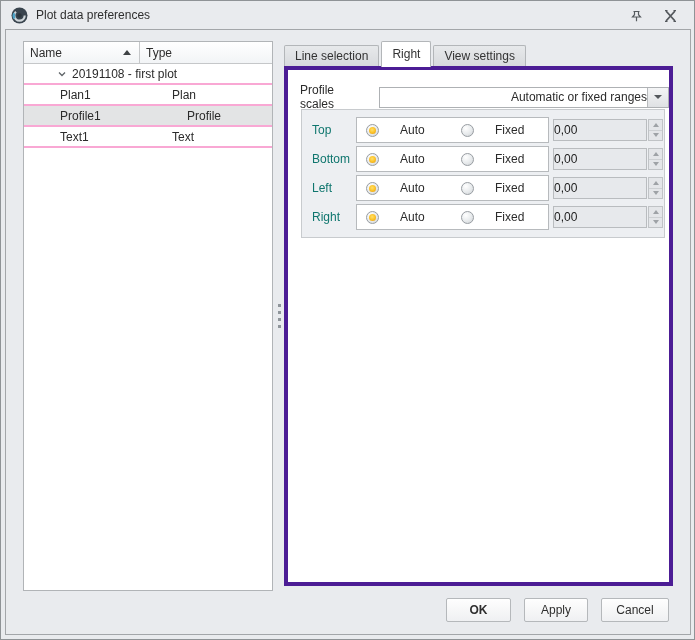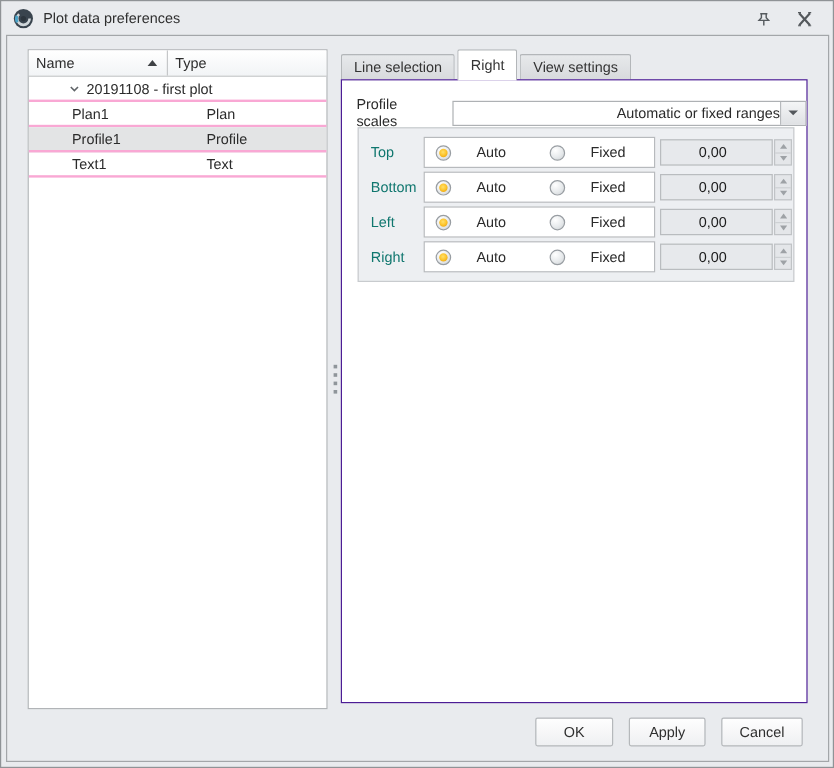--- a/index.html
+++ b/index.html
@@ -29,40 +29,40 @@
   .tree-panel {
     position: absolute; left: 22px; top: 40px; width: 250px; height: 550px;
     background: #ffffff; border: 1px solid #b1b4b7;
   }
   .tree-header { display: flex; height: 22px; background: linear-gradient(#ffffff, #f2f4f6); border-bottom: 1px solid #c5c7c9; }
   .th { display: flex; align-items: center; padding: 0 6px; color: #2d2d2d; }
   .th-name { width: 116px; border-right: 1px solid #c5c7c9; justify-content: space-between; }
   .th-type { flex: 1; }
   .sort-asc { width: 0; height: 0; border-left: 4px solid transparent; border-right: 4px solid transparent; border-bottom: 5px solid #3f4245; margin-right: 2px; }
   .tree-row { display: flex; height: 21px; align-items: center; border-bottom: 2px solid #f9a8d4; justify-content: center; }
-  .tree-row.selected { background: #e3e4e5; }
+  .tree-row.selected { background: #e3e4e5; gap: 15px; }
   .cell-name { width: 126px; display: flex; align-items: center; overflow: hidden; white-space: nowrap; }
   .cell-name.wide { width: 200px; }
   .cell-type { flex: 1; padding-left: 22px; white-space: nowrap; }
   .indent0 { padding-left: 6px; } .indent1 { padding-left: 36px; }
   .expander { width: 16px; display: inline-flex; justify-content: center; margin-right: 2px; }
   
   .splitter { position: absolute; left: 273px; top: 40px; width: 10px; height: 550px; display: flex; flex-direction: column; align-items: center; justify-content: center; gap: 4px; cursor: col-resize; }
   .splitter b { width: 3px; height: 3px; background: #8f959a; display: block; }
   
   .tabbar { position: absolute; left: 283px; top: 40px; height: 25px; display: flex; align-items: flex-end; z-index: 3; }
   .tab {
     height: 21px; line-height: 20px; padding: 0 10px; margin-right: 2px;
     background: linear-gradient(#e7e9eb, #d8dadd); border: 1px solid #b3b6b9; border-bottom: none;
     border-radius: 2px 2px 0 0; color: #333; cursor: default; white-space: nowrap;
   }
   .tab.active { height: 26px; line-height: 25px; background: #ffffff; margin-bottom: -1px; z-index: 4; position: relative; }
   .tab-content {
     position: absolute; left: 283px; top: 65px; width: 389px; height: 520px;
-    background: #ffffff; border: 1px solid #4c1d95; z-index: 1;
+    background: #ffffff; border: 4px solid #4c1d95; z-index: 1;
   }
   
   .ps-row { position: absolute; left: 12px; top: 13px; display: flex; align-items: center; }
   .ps-label { margin-right: 9px; color: #2b2b2b; }
   .combo {
     width: 295px; height: 21px; background: #ffffff; border: 1px solid #aeb1b4;
     display: flex; align-items: center; justify-content: flex-end; cursor: default;
   }
   .combo-value { padding-left: 6px; white-space: nowrap; }
   .combo-btn {
@@ -80,35 +80,35 @@
   .radio-box {
     position: absolute; left: 54px; top: 0; width: 193px; height: 26px;
     background: #ffffff; border: 1px solid #b7babd; display: flex; align-items: center;
   }
   .radio-opt { display: inline-flex; align-items: center; gap: 21px; cursor: default; }
   .radio-opt.auto { margin-left: 9px; width: 95px; }
   .radio { width: 13px; height: 13px; border-radius: 50%; border: 1px solid #989da2; background: radial-gradient(circle at 35% 30%, #ffffff 0%, #e7eaec 55%, #ccd0d3 100%); display: inline-flex; align-items: center; justify-content: center; flex: 0 0 auto; }
   .radio.checked::after { content: ""; width: 7px; height: 7px; border-radius: 50%; background: radial-gradient(circle at 45% 40%, #ffe06b 0%, #fdc62f 45%, #e39703 100%); }
   .spinbox {
     position: absolute; left: 251px; top: 2px; width: 94px; height: 22px;
-    background: #e7e9ec; border: 1px solid #b9bcbf; display: flex; align-items: center; justify-content: center;
+    background: #e7e9ec; border: 1px solid #b9bcbf; display: flex; align-items: center; justify-content: flex-start;
   }
   .spin-value { padding-right: 6px; color: #1c1c1c; }
   .spinner { position: absolute; left: 346px; top: 2px; width: 15px; height: 22px; border: 1px solid #c0c3c6; background: #e4e6e9; display: flex; flex-direction: column; }
   .spin-btn { flex: 1; display: flex; align-items: center; justify-content: center; }
   .spin-btn.up { border-bottom: 1px solid #cdd0d3; }
   .t-up { width: 0; height: 0; border-left: 3px solid transparent; border-right: 3px solid transparent; border-bottom: 4px solid #9ea2a6; }
   .t-dn { width: 0; height: 0; border-left: 3px solid transparent; border-right: 3px solid transparent; border-top: 4px solid #9ea2a6; }
   
   .footer-btn {
     position: absolute; top: 597px; height: 24px;
     background: linear-gradient(#fefefe, #eff0f2); border: 1px solid #b5b8bb; border-radius: 2px;
     color: #2f2f2f; font-size: 12px; font-family: inherit; cursor: default; text-align: center;
   }
-  .btn-ok { left: 445px; width: 65px; }
+  .btn-ok { left: 445px; width: 65px; font-weight: bold; }
   .btn-apply { left: 523px; width: 64px; }
   .btn-cancel { left: 600px; width: 68px; }
 </style>
 </head>
 <body>
 
 <div class="dialog">
 
   <div class="titlebar">
     <svg class="app-icon" viewBox="0 0 17 17">

